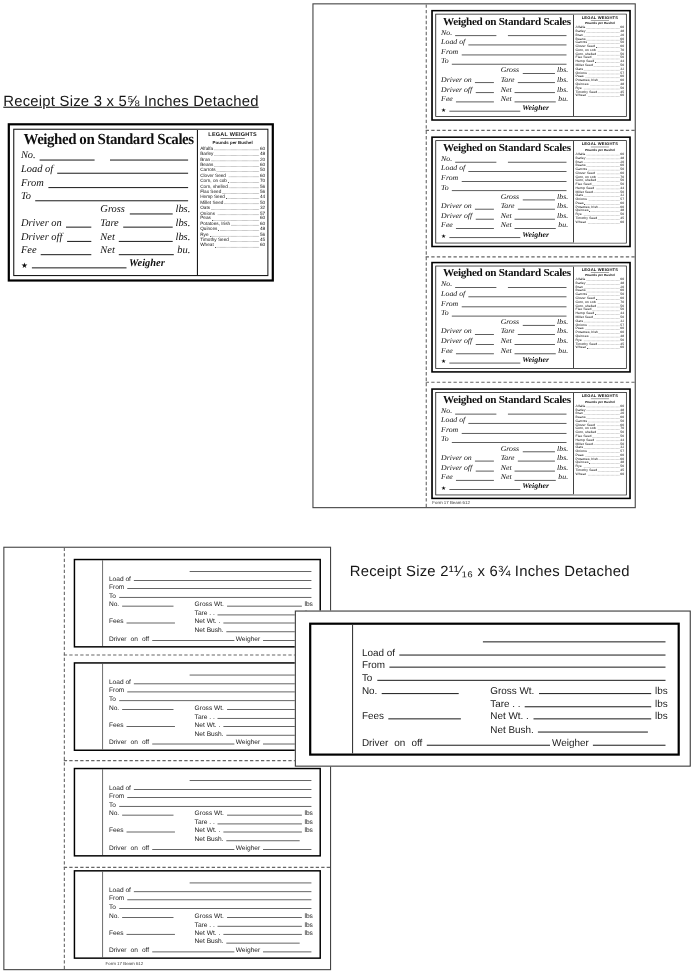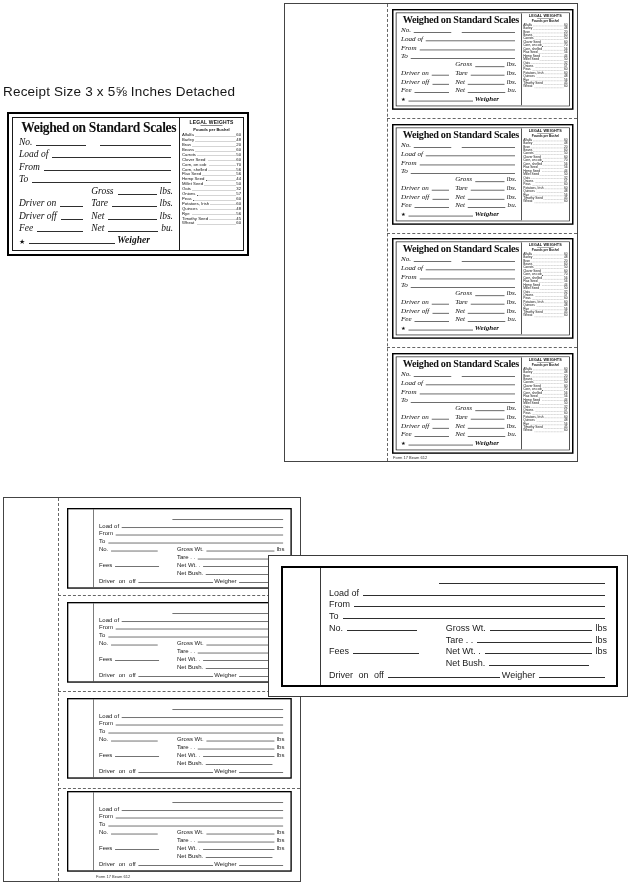--- a/index.html
+++ b/index.html
@@ -61,21 +61,21 @@
   .sheet-d { position:absolute; left:268px; top:555px; width:360px; height:142px; background:#fff;
              border:1px solid #3a3a3a; box-sizing:border-box; z-index:5; }
   .tiny { position:absolute; font-size:8px; transform:scale(0.5); transform-origin:0 0; color:#333;
           font-family:"Liberation Sans", sans-serif; white-space:nowrap; }
 </style>
 </head>
 <body>
 
 <div id="page">
 
-  <div class="size-label" style="left:3px; top:84px;">Receipt Size 3 x 5⅝ Inches Detached</div>
+  <div class="size-label" style="left:3px; top:84px;text-decoration:underline;">Receipt Size 3 x 5⅝ Inches Detached</div>
   <div class="slot" style="left:7px; top:112px;">
   <div class="receipt1">
     <div class="r1-inner">
       <div class="r1-main">
         <div class="r1-title">Weighed on Standard Scales</div>
         <div class="frow">
           <span class="lbl">No.</span>
           <span class="ln" style="flex:0 0 50px;"></span>
           <span class="ln" style="margin-left:12px;"></span>
         </div>
@@ -1228,20 +1228,21 @@
         <span class="lnw112"></span>
         <span class="lbl">Weigher</span>
         <span class="ln"></span>
       </div>
     </div>
   </div>
 </div>
     <div class="tiny" style="left:92px; top:376px;">Form 17 Beam 612</div>
   </div>
 
+  <div class="size-label" style="left:318px; top:512px; z-index:6;">Receipt Size 2¹¹⁄₁₆ x 6¾ Inches Detached</div>
   <div class="sheet-d">
     <div class="slot" style="left:12px; top:10px;">
   <div class="receipt2">
     <div class="r2-stub"></div>
     <div class="r2-main">
       <div class="r2row">
         <span class="sp38"></span>
         <span class="ln"></span>
       </div>
       <div class="r2row">

